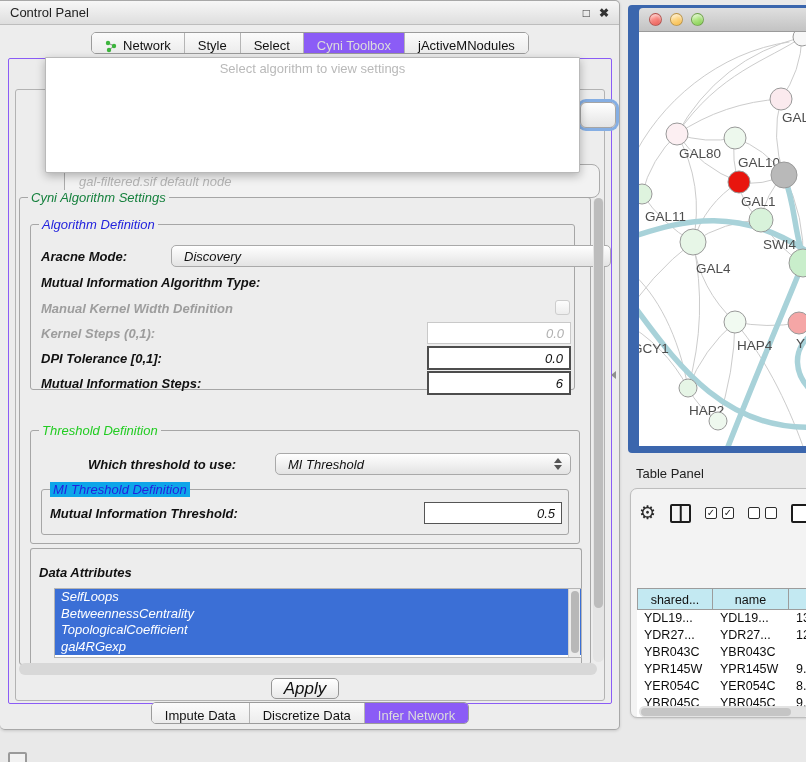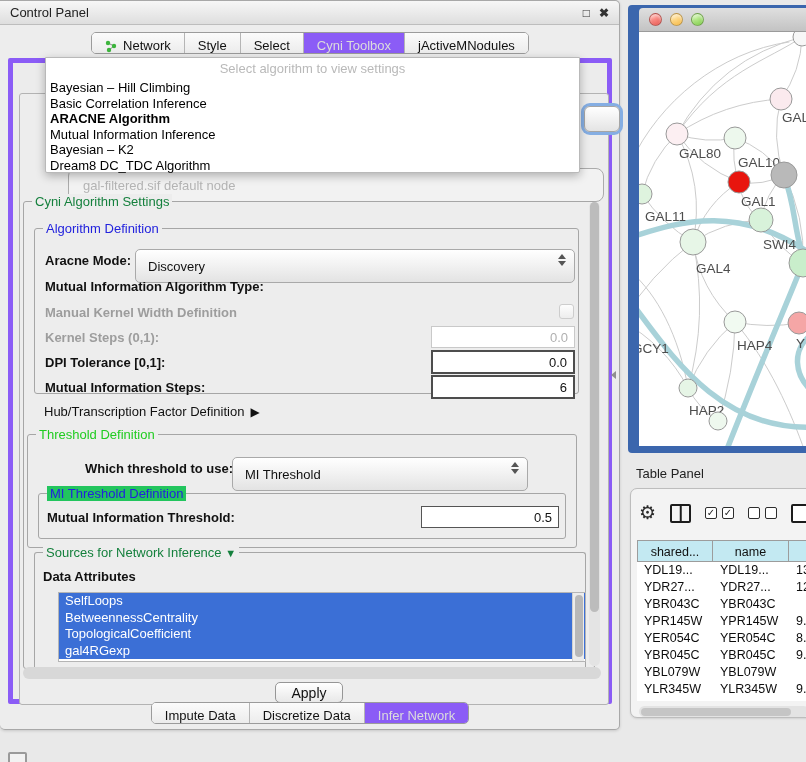--- a/index.html
+++ b/index.html
@@ -35,21 +35,21 @@
     padding:0 13px; font-size:13px; color:#111;
     background:linear-gradient(#fbfbfb,#ececec);
     border-left:1px solid #b5b5b5; cursor:pointer; white-space:nowrap;
   }
   .seg-tab:first-child { border-left:none; }
   .seg-tab.selected { background:#8b5cf6; color:#dcdcdc; }
 
   
   .inner-panel {
     position:absolute; left:8px; top:57px; width:604px; height:646px;
-    background:#ececec; border:5px solid #8b5cf6; border-radius:2px;
+    background:#ececec; border:1px solid #8b5cf6; border-radius:2px;font-style:italic;
   }
   .sub-panel {
     position:absolute; left:6px; top:30px; width:590px; height:612px;
     background:#ededed; border:1px solid #b3b3b3; border-radius:3px;
   }
   
   .ghost-combo-ring {
     position:absolute; left:564px; top:12px; width:36px; height:26px;
     border-radius:6px; background:linear-gradient(#fff,#e4e4e4);
     border:1px solid #a5a5a5; box-shadow:0 0 0 3px #85aee3;
@@ -80,24 +80,24 @@
   .legend.green { color:#22cc22; }
 
   .settings-box { left:10px; top:138px; width:572px; height:468px; }
   
   .v-scroll { position:absolute; right:7px; top:139px; width:11px; height:464px; background:#e4e4e4; border-radius:6px; }
   .v-scroll .thumb { position:absolute; left:1px; top:0; width:9px; height:410px; background:#bcbcbc; border-radius:5px; }
 
   .form-label { position:absolute; font-size:13px; font-weight:bold; color:#111; }
   .form-label.disabled { color:#9d9d9d; }
   .combo {
-    position:absolute; height:34px; border:1px solid #a9a9a9; border-radius:5px;
+    position:absolute; height:22px; border:1px solid #a9a9a9; border-radius:5px;
     background:linear-gradient(#ffffff,#e3e3e3);
     display:flex; align-items:center; font-size:13px; color:#111;
-    padding:0 18px 0 12px; cursor:pointer;
+    padding:0 18px 0 12px; cursor:pointer;margin-left:40px;
   }
   .combo .arrows { position:absolute; right:8px; top:4px; display:flex; flex-direction:column; gap:2px; }
   .combo .arrows i { display:block; width:0; height:0; border-left:4px solid transparent; border-right:4px solid transparent; }
   .combo .arrows i.up { border-bottom:5px solid #555; }
   .combo .arrows i.down { border-top:5px solid #555; }
   .tfield {
     position:absolute; background:#fff; font-size:13px; color:#111;
     display:flex; align-items:center; justify-content:flex-end; padding:0 6px;
   }
   .tfield.light { border:1px solid #c9c9c9; color:#b0b0b0; }
@@ -119,21 +119,21 @@
   .attr-item.selected { background:#3b6fd6; color:#fff; }
   .attr-scroll { position:absolute; right:1px; top:1px; width:12px; height:68px; background:#ececec; border-left:1px solid #d0d0d0; }
   .attr-scroll .thumb { position:absolute; left:1.5px; top:2px; width:8px; height:62px; background:#b8b8b8; border-radius:4px; }
 
   .h-scroll { position:absolute; left:10px; top:604px; width:578px; height:12px; background:#d8d8d8; border-radius:7px; }
 
   .apply-btn {
     position:absolute; left:262px; top:619px; width:68px; height:21px;
     border:1px solid #969696; border-radius:5px;
     background:linear-gradient(#ffffff,#e8e8e8);
-    font-size:14px; color:#111; display:flex; align-items:center; justify-content:center;
+    font-size:17px; color:#111; display:flex; align-items:center; justify-content:center;
     cursor:pointer;
   }
   .bottom-tab-row { position:absolute; left:0; top:701px; width:620px; display:flex; justify-content:center; }
 
   
   .splitter-arrow { position:absolute; left:611px; top:371px; width:0; height:0;
     border-top:4px solid transparent; border-bottom:4px solid transparent; border-right:5px solid #8f8f8f; }
 
   
   .net-window { position:absolute; left:628px; top:5px; width:178px; height:448px; background:#3b66ad; border-radius:4px 0 0 4px; }
@@ -160,21 +160,21 @@
   .panes-icon::after { content:""; position:absolute; left:50%; top:0; bottom:0; width:2.5px; background:#1c1c1c; transform:translateX(-50%); }
   .cb-pair { display:flex; gap:5px; }
   .mini-cb { width:12px; height:12px; border:1.5px solid #2d2d2d; border-radius:2px; background:#fff;
     font-size:10px; line-height:10px; text-align:center; color:#222; cursor:pointer; }
   .partial-icon { width:20px; height:19px; border:2.5px solid #1c1c1c; border-radius:2px; background:#fff; flex:none; }
 
   .tp-table { position:absolute; left:6px; top:51px; right:0; bottom:0; overflow:hidden; font-size:12.5px; }
   .tp-hrow { display:flex; }
   .tp-hcell {
     height:22px; line-height:22px; text-align:center; background:#c3e9f2;
-    border:1px solid #9c9c9c; border-left:none; color:#111; flex:none; cursor:pointer;
+    border:1px solid #9c9c9c; border-left:none; color:#111; flex:none; cursor:pointer;margin-top:48px;
   }
   .tp-hcell:first-child { border-left:1px solid #9c9c9c; }
   .tp-rows { height:139px; overflow:hidden; background:#fff; }
   .tp-row { display:flex; height:17px; line-height:17px; background:#fff; }
   .tp-cell { flex:none; padding-left:7px; color:#0d0d0d; white-space:nowrap; overflow:hidden; }
   .tp-hscroll { position:absolute; left:2px; top:166px; width:170px; height:11px; background:#e3e3e3; border-radius:6px; }
   .tp-hscroll .thumb { position:absolute; left:2px; top:1.5px; width:150px; height:8px; background:#c5c5c5; border-radius:5px; }
 
   
   .corner-tick { position:absolute; left:7px; top:0; width:2px; height:6px; background:#555; }
@@ -262,47 +262,43 @@
         <div class="tfield strong" style="left:396px; top:121px; width:144px; height:24px;">
           <span>0.0</span>
         </div>
 
         <span class="form-label" style="left:10px; top:151px;">Mutual Information Steps:</span>
         <div class="tfield strong" style="left:396px; top:146px; width:144px; height:24px;">
           <span>6</span>
         </div>
       </div>
 
-      <div class="disclosure" style="left:20px; top:202px;">
-        <span>Hub/Transcription Factor Definition</span><span class="tri">▶</span>
-      </div>
-
-      <div class="groupbox" style="left:3px; top:232px; width:550px; height:114px;">
+
+      <div class="groupbox" style="left:10px; top:232px; width:550px; height:114px;">
         <span class="legend green">Threshold Definition</span>
 
         <span class="form-label" style="left:57px; top:26px;">Which threshold to use:</span>
         <div class="combo" style="left:204px; top:22px; width:296px;">
           <span>MI Threshold</span>
           <span class="arrows">
               <i class="up"></i>
               <i class="down"></i>
             </span>
         </div>
 
         <div class="groupbox" style="left:10px; top:58px; width:528px; height:46px;">
-          <span class="legend blue" style="background:#22c55e;">MI Threshold Definition</span>
+          <span class="legend blue" style="background:#0ea5e9;">MI Threshold Definition</span>
           <span class="form-label" style="left:8px; top:16px;">Mutual Information Threshold:</span>
           <div class="tfield mid" style="left:382px; top:12px; width:138px; height:22px;">
             <span>0.5</span>
           </div>
         </div>
       </div>
 
       <div class="groupbox" style="left:10px; top:350px; width:552px; height:117px; border-bottom:none; border-radius:3px 3px 0 0;">
-        <span class="legend"><span>Sources for Network Inference</span> <span class="tri" style="font-size:11px;">▼</span></span>
         <span class="form-label" style="left:8px; top:16px;">Data Attributes</span>
       </div>
       <div class="attr-list" id="attr-list">
           <div class="attr-item selected">SelfLoops</div>
           <div class="attr-item selected">BetweennessCentrality</div>
           <div class="attr-item selected">TopologicalCoefficient</div>
           <div class="attr-item selected">gal4RGexp</div>
         </div>
       <div class="attr-scroll" style="left:548px; top:391px;">
           <span class="thumb"></span>
@@ -329,28 +325,20 @@
         </div>
         <div class="seg-tab selected">
           <span>Infer Network</span>
         </div>
       </div>
   </div>
 </div>
 
 <div class="algo-popup">
   <div class="prompt">Select algorithm to view settings</div>
-  <div id="popup-items">
-      <div class="popup-item">Bayesian – Hill Climbing</div>
-      <div class="popup-item">Basic Correlation Inference</div>
-      <div class="popup-item selected">ARACNE Algorithm</div>
-      <div class="popup-item">Mutual Information Inference</div>
-      <div class="popup-item">Bayesian – K2</div>
-      <div class="popup-item">Dream8 DC_TDC Algorithm</div>
-    </div>
 </div>
 
 <div class="splitter-arrow"></div>
 
 <div class="net-window">
   <div class="net-titlebar">
     <span class="traffic" style="background:radial-gradient(circle at 35% 30%, #ff9a92, #e5544e);"></span>
     <span class="traffic" style="background:radial-gradient(circle at 35% 30%, #ffe09a, #f5b63e);"></span>
     <span class="traffic" style="background:radial-gradient(circle at 35% 30%, #c3ef9a, #79c944);"></span>
   </div>

